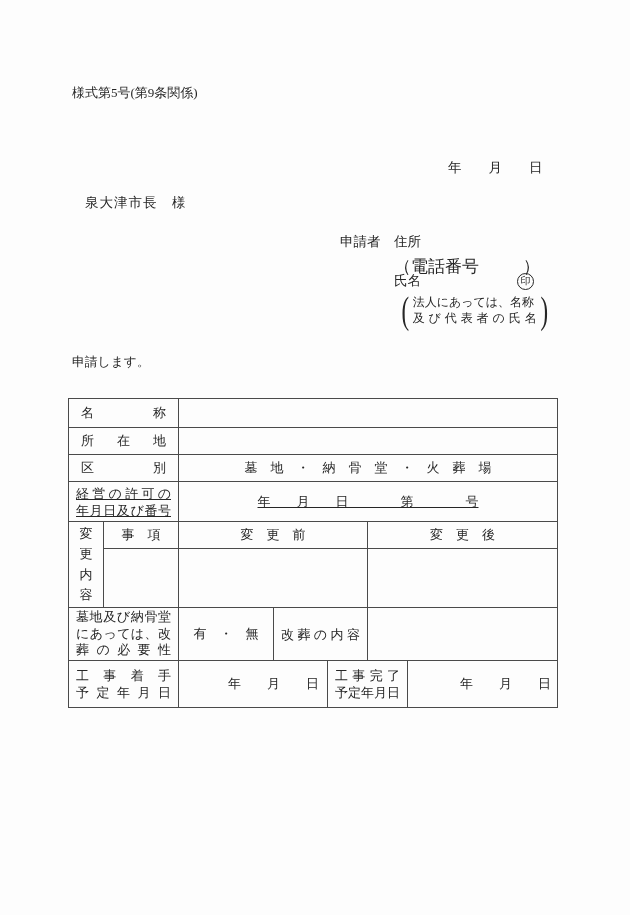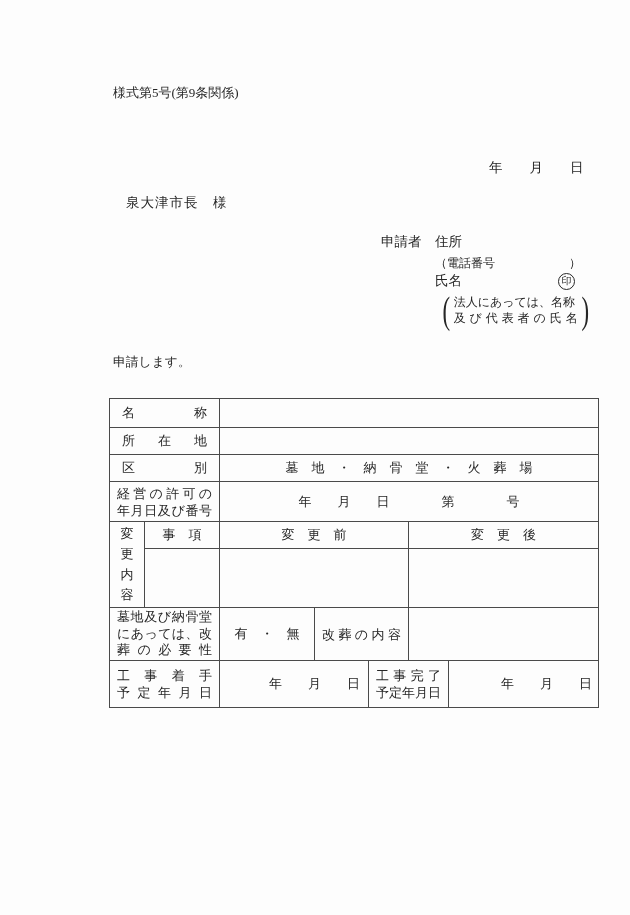--- a/index.html
+++ b/index.html
@@ -12,21 +12,20 @@
     background: var(--page_bg);
     font-family: "Liberation Serif", "DejaVu Serif", serif;
     color: var(--text);
   }
   .page {
     position: relative;
     width: 570px;
     height: 915px;
     background: var(--page_bg);
     overflow: hidden;
-    margin-left: 41px;
   }
   .form-number {
     position: absolute; left: 72px; top: 84px;
     font-size: 13px; white-space: nowrap;
   }
   .doc-title {
     position: absolute; left: 0; top: 120px; width: 100%;
     text-align: center; font-size: 13.5px; letter-spacing: 13px;
     text-indent: 13px; white-space: nowrap;
   }
@@ -35,21 +34,21 @@
     font-size: 13.5px; white-space: nowrap;
   }
   .addressee {
     position: absolute; left: 85px; top: 194px;
     font-size: 13.5px; letter-spacing: 1px; white-space: nowrap;
   }
   .applicant-label { position: absolute; left: 340px; top: 233px; font-size: 13.5px; }
   .address-label   { position: absolute; left: 394px; top: 233px; font-size: 13.5px; }
   .phone-row {
     position: absolute; left: 394px; top: 255px; width: 146px;
-    display: flex; justify-content: space-between; font-size: 12px;
+    display: flex; justify-content: space-between; font-size: 17px;
   }
   .name-row {
     position: absolute; left: 394px; top: 272px; width: 140px;
     display: flex; justify-content: space-between; align-items: center;
     font-size: 13.5px;
   }
   .seal {
     display: inline-flex; width: 17px; height: 17px;
     border: 1px solid var(--text); border-radius: 50%;
     align-items: center; justify-content: center;
@@ -72,21 +71,21 @@
   table.form-table {
     position: absolute; left: 68px; top: 398px;
     border-collapse: collapse; table-layout: fixed;
   }
   .form-table td {
     border: 1px solid var(--border);
     font-size: 13px; padding: 0; vertical-align: middle;
     overflow: hidden;
   }
   tr.r1 { height: 29px; } tr.r2 { height: 27px; } tr.r3 { height: 27px; border-radius: 10px; }
-  tr.r4 { height: 40px; } tr.r5 { height: 27px; } tr.r6 { height: 59px; }
+  tr.r4 { height: 40px; text-decoration: underline; } tr.r5 { height: 27px; } tr.r6 { height: 59px; }
   tr.r7 { height: 53px; } tr.r8 { height: 47px; border-radius: 14px; }
   td.lbl  { padding: 0 12px; }
   td.lbl2 { padding: 0 7px;  line-height: 17px; }
   td.lbl3 { padding: 0 7px;  line-height: 16.5px; }
   td.center { text-align: center; }
   td.dright { text-align: right; padding-right: 8px; }
   td.dright2 { text-align: right; padding-right: 6px; }
   .vwrap {
     display: flex; flex-direction: column; justify-content: space-around;
     align-items: center; height: 82px; font-size: 13px;

